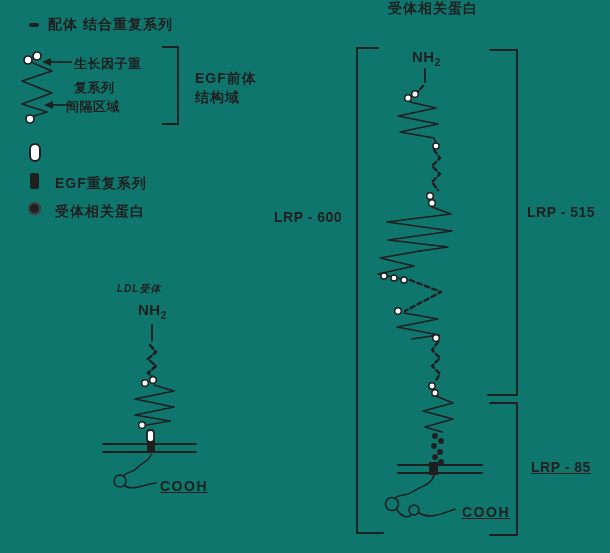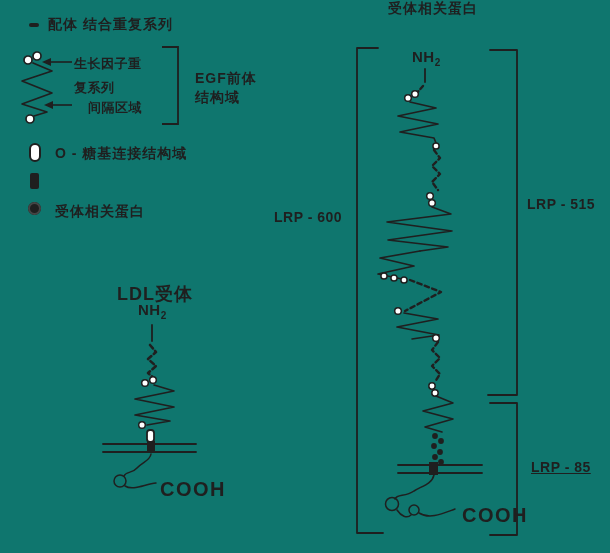--- a/index.html
+++ b/index.html
@@ -5,21 +5,21 @@
   html,body{margin:0;padding:0;}
   body{background:#fff;font-family:"Liberation Sans","DejaVu Sans",sans-serif;}
   .page{position:relative;width:610px;height:553px;background:#0f766e;overflow:hidden;color:var(--ink,#1f1f1f);}
   .abs{position:absolute;}
   .txt{color:var(--ink,#1f1f1f);font-weight:700;}
   .cjk{font-size:14px;letter-spacing:1px;}
   .cjk-sm{font-size:13px;letter-spacing:0.5px;line-height:24px;}
   .multiline{white-space:pre-line;}
   .chem{font-size:15px;font-weight:700;letter-spacing:0.5px;}
   .chem sub{font-size:10px;}
-  .cooh{font-size:20px;font-weight:700;letter-spacing:1.5px;}
+  .cooh{font-size:14px;font-weight:700;letter-spacing:1.5px;text-decoration:underline;}
   .lrp-label{font-size:14px;font-weight:600;letter-spacing:0.5px;}
   .drawing{color:var(--ink,#1f1f1f);display:block;}
   
   .dash-swatch{width:10px;height:4px;background:var(--ink,#1f1f1f);border-radius:2px;}
   .ring-swatch{width:8px;height:15px;border:2.5px solid var(--ink,#1f1f1f);border-radius:6px;background:#fff;}
   .bar-swatch{width:9px;height:16px;background:var(--ink,#1f1f1f);border-radius:2px;}
   .dot-swatch{width:13px;height:13px;background:var(--ink,#1f1f1f);border-radius:50%;box-shadow:inset 0 0 0 2px #444;}
 </style>
 </head>
 <body>
@@ -44,43 +44,43 @@
     <g stroke="currentColor" fill="currentColor" stroke-width="1.6">
       <line x1="32" y1="8" x2="9" y2="8"></line>
       <polygon points="2,8 11,4 11,12" stroke="none"></polygon>
       <line x1="32" y1="51" x2="11" y2="51"></line>
       <polygon points="4,51 13,47 13,55" stroke="none"></polygon>
     </g>
   </svg>
 
   <div class="abs txt cjk-sm multiline" style="left:74px;top:52px;">生长因子重
 复系列</div>
-  <div class="abs txt cjk-sm" style="left:88px;top:96px;">间隔区域</div>
+  <div class="abs txt cjk-sm" style="left:66px;top:96px;font-family:Liberation Mono, monospace;">间隔区域</div>
 
   <svg class="abs drawing" style="left:158px;top:44px;" width="24" height="84" viewBox="0 0 24 84">
     <path d="M4 3 L20 3 L20 80 L4 80" fill="none" stroke="currentColor" stroke-width="1.8"></path>
   </svg>
   <div class="abs txt cjk multiline" style="left:195px;top:69px;line-height:19px;">EGF前体
 结构域</div>
 
   <div class="abs" style="left:29px;top:143px;">
     <div class="ring-swatch"></div>
   </div>
-  <div class="abs txt cjk" style="left:55px;top:145px;">O - 糖基连接结构域</div>
 
   <div class="abs" style="left:30px;top:173px;">
     <div class="bar-swatch"></div>
   </div>
+  <div class="abs txt cjk" style="left:55px;top:175px;">EGF重复系列</div>
 
   <div class="abs" style="left:28px;top:202px;">
     <div class="dot-swatch"></div>
   </div>
   <div class="abs txt cjk" style="left:55px;top:203px;">受体相关蛋白</div>
 
-  <div class="abs txt cjk" style="left:117px;top:282px;font-size:18px;">LDL受体</div>
+  <div class="abs txt cjk" style="left:117px;top:282px;font-size:10px;font-style:italic;">LDL受体</div>
   <div class="abs chem" style="left:138px;top:301px;">
     <span>NH</span><sub>2</sub>
   </div>
 
   <svg class="abs drawing" style="left:95px;top:320px;" width="125" height="180" viewBox="0 0 125 180">
     <g stroke="currentColor" fill="none" stroke-linecap="round" stroke-linejoin="round">
       <line x1="57" y1="5" x2="57" y2="21" stroke-width="1.8"></line>
       <path d="M55 25 L61 32 L53 39 L61 46 L53 53 L60 59" stroke-width="2.6" stroke-dasharray="4.5 3.2"></path>
       <g stroke-width="1.5" fill="#fff">
         <circle cx="50" cy="63" r="3.3"></circle>
@@ -100,21 +100,21 @@
     </g>
   </svg>
   <div class="abs cooh" style="left:160px;top:478px;">COOH</div>
 
   <div class="abs txt cjk" style="left:388px;top:0;">受体相关蛋白</div>
   <div class="abs chem" style="left:412px;top:48px;">
     <span>NH</span><sub>2</sub>
   </div>
 
   <div class="abs lrp-label" style="left:274px;top:209px;">LRP - 600</div>
-  <div class="abs lrp-label" style="left:527px;top:196px;">LRP - 515</div>
+  <div class="abs lrp-label" style="left:527px;top:204px;">LRP - 515</div>
   <div class="abs lrp-label" style="left:531px;top:459px;text-decoration:underline;">LRP - 85</div>
 
   <svg class="abs drawing" style="left:350px;top:42px;" width="175" height="500" viewBox="0 0 175 500">
     <g stroke="currentColor" fill="none" stroke-linecap="round" stroke-linejoin="round">
 
       <path d="M28 6 L7 6 L7 491 L33 491" stroke-width="1.8"></path>
       <path d="M140 8 L167 8 L167 353 L138 353" stroke-width="1.8"></path>
       <path d="M140 361 L167 361 L167 493 L140 493" stroke-width="1.8"></path>
 
       <line x1="75" y1="27" x2="75" y2="40" stroke-width="1.8"></line>

